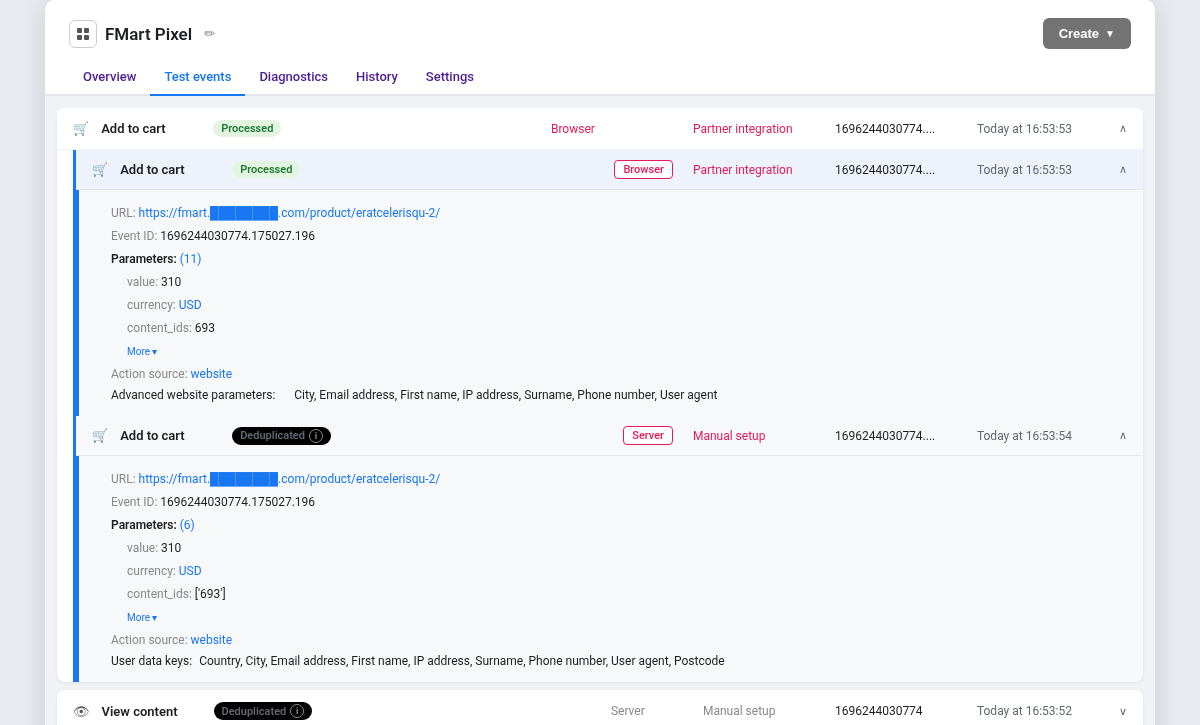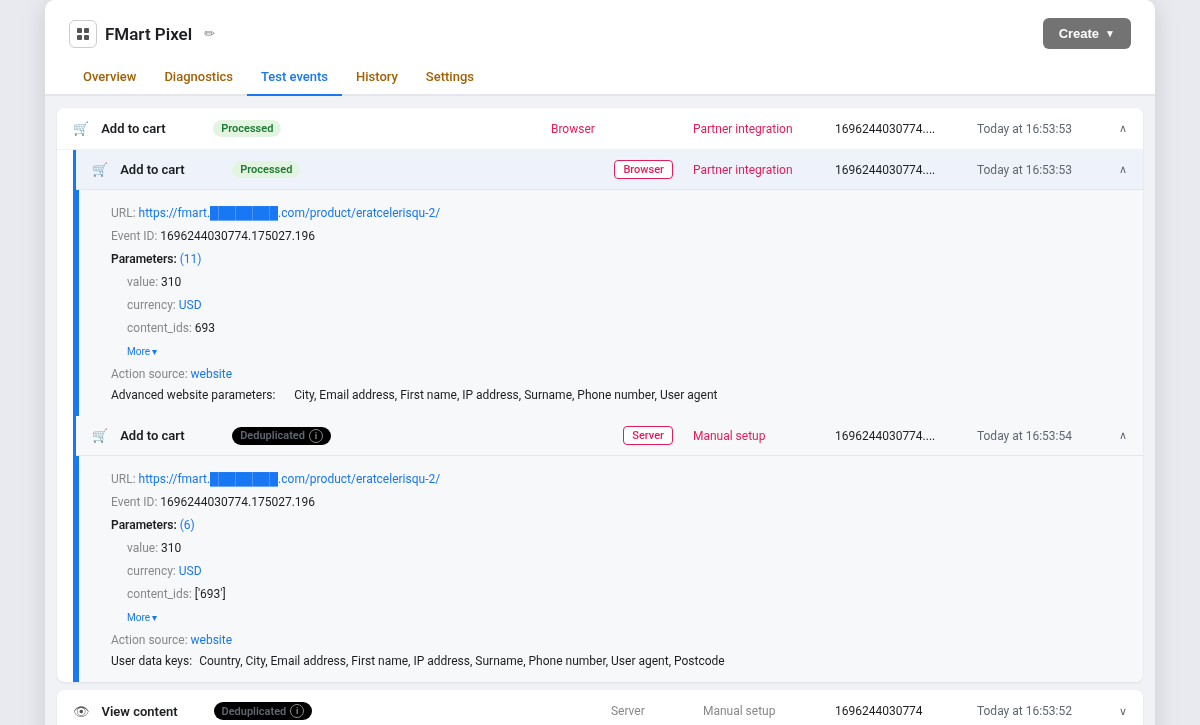--- a/index.html
+++ b/index.html
@@ -74,21 +74,21 @@
     .nav-tabs {
       display: flex;
       gap: 0;
       padding: 0 24px;
       margin-top: 10px;
       border-bottom: 2px solid #e4e6eb;
     }
     .nav-tab {
       padding: 10px 14px;
       font-size: 13px;
-      color: #a16207;
+      color: #4c1d95;
       cursor: pointer;
       border-bottom: 2.5px solid transparent;
       margin-bottom: -2px;
       font-weight: 500;
     }
     .nav-tab.active {
       color: #1877f2;
       border-bottom-color: #1877f2;
     }
     .content-area {
@@ -294,22 +294,22 @@
       <span class="edit-icon">✏</span>
     </div>
     <button class="create-btn">
       <span>Create</span>
       <span class="chevron">▼</span>
     </button>
   </div>
 
   <div class="nav-tabs">
     <div class="nav-tab">Overview</div>
+    <div class="nav-tab active">Test events</div>
     <div class="nav-tab">Diagnostics</div>
-    <div class="nav-tab active">Test events</div>
     <div class="nav-tab">History</div>
     <div class="nav-tab">Settings</div>
   </div>
 
   <div class="content-area">
 
     <div class="event-group">
 
       <div class="event-row">
         <span class="event-icon">🛒</span>

